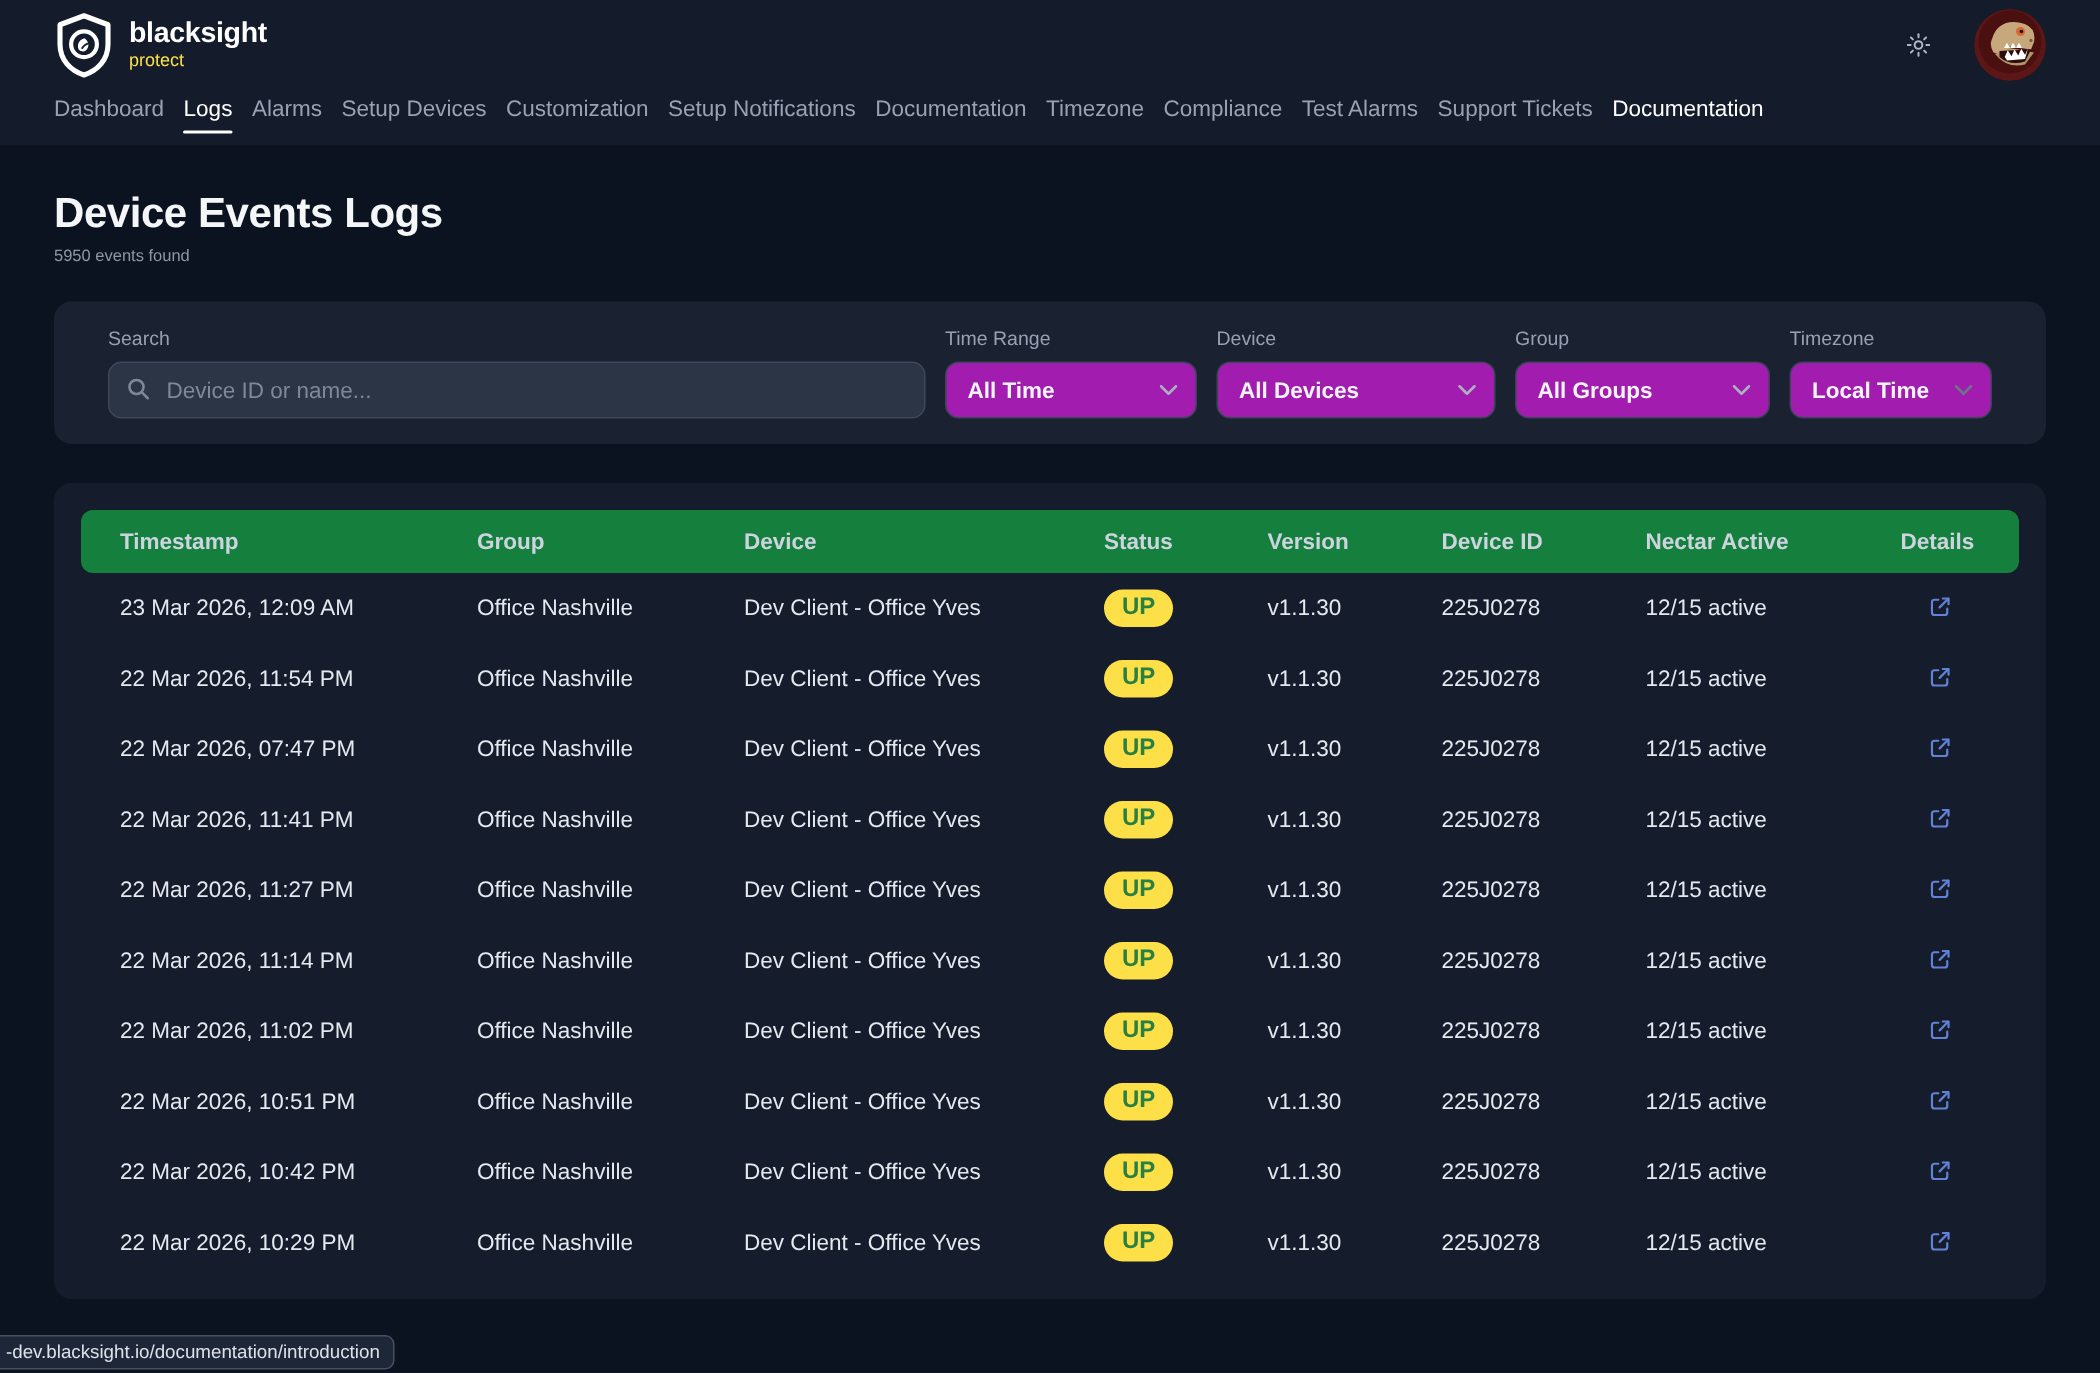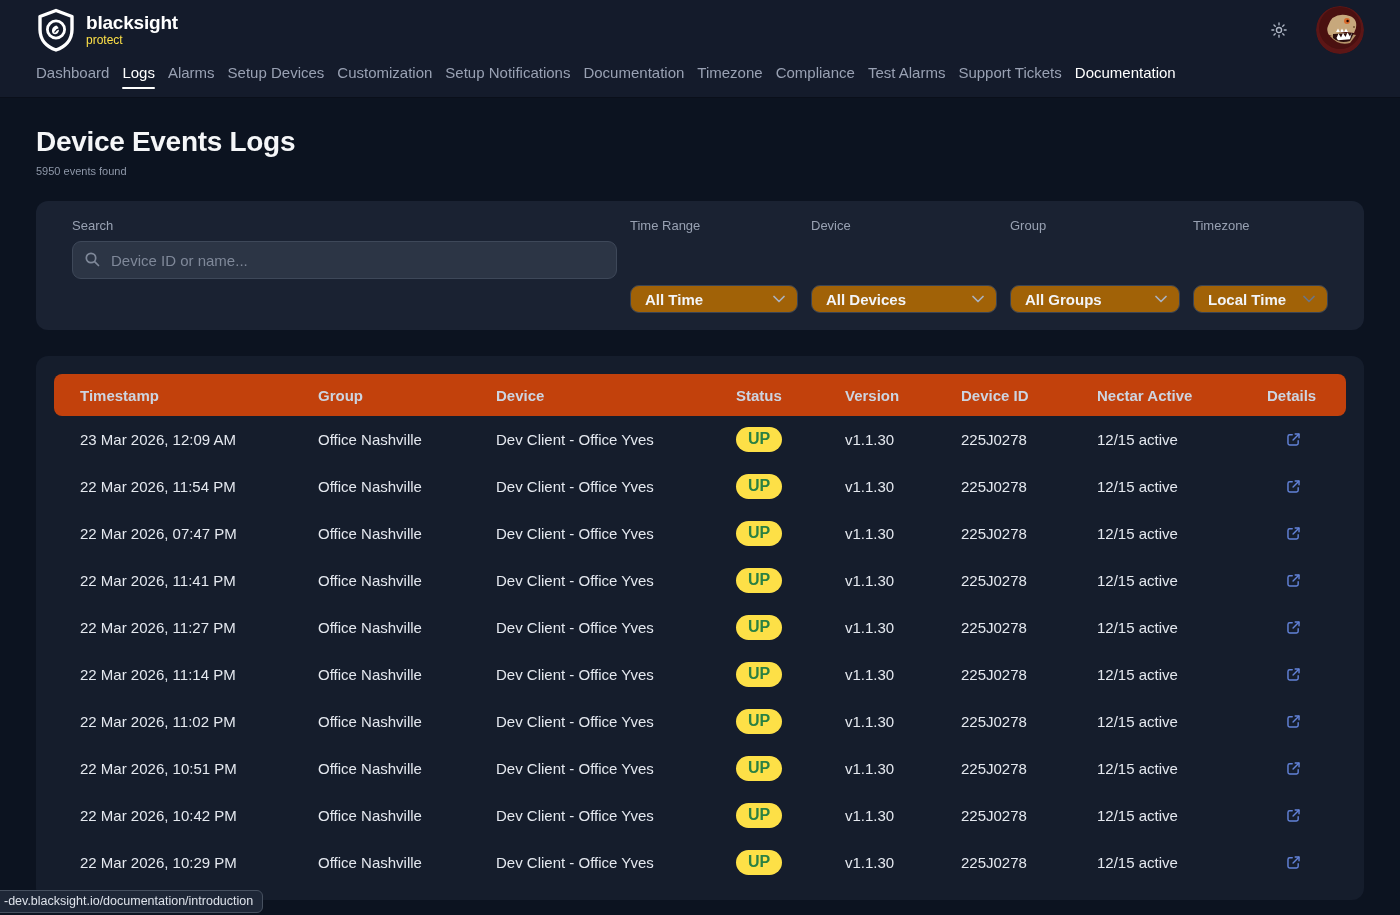--- a/index.html
+++ b/index.html
@@ -48,38 +48,38 @@
   .filter-label { font-size:13px; color:#98a1b2; font-weight:500; }
   .search-wrap { position:relative; }
   .search-wrap .mag { position:absolute; left:12px; top:10px; }
   .search-input {
     width:100%; height:38px; background:#2c3545; border:1px solid #3e4859;
     border-radius:9px; color:#e8ebf0; font-size:15px; padding:0 12px 0 38px;
     outline:none; font-family:inherit;
   }
   .search-input::placeholder { color:#7f8899; }
   .select {
-    height:28px; background:#a16207; border:1px solid #3a4454; border-radius:9px;
+    height:38px; background:#a21caf; border:1px solid #3a4454; border-radius:9px;
     display:flex; align-items:center; justify-content:space-between;
-    padding:0 12px 0 14px; cursor:pointer; gap:10px;margin-top:44px;
+    padding:0 12px 0 14px; cursor:pointer; gap:10px;
   }
   .select .sel-value { font-size:15px; font-weight:600; color:#f2f4f8; white-space:nowrap; }
   .select.w-time { width:168px; }
   .select.w-device { width:186px; }
   .select.w-group { width:170px; }
   .select.w-tz { width:135px; }
   .select.w-tz .chev path { stroke:#6c7585; }
 
   
   .table-card {
     margin-top:26px; background:#151d2c; border-radius:12px;
     padding:18px 18px 14px; min-height:530px;
   }
   .tgrid { display:grid; grid-template-columns:238px 178px 240px 109px 116px 136px 170px 1fr; align-items:center; }
-  .thead { background:#c2410c; border-radius:8px; height:42px; }
+  .thead { background:#15803d; border-radius:8px; height:42px; }
   .th { font-size:15px; font-weight:600; color:#cdd4e0; padding-left:26px; white-space:nowrap; }
   .trow { height:47px; }
   .td { font-size:15px; color:#e4e8ef; padding-left:26px; white-space:nowrap; }
   .badge {
     display:inline-block; background:#fde047; color:#2a8043; font-size:16px;
     font-weight:700; padding:4px 12px 5px; border-radius:999px; line-height:1;
   }
   .details-link { display:inline-flex; margin-left:16px; cursor:pointer; padding:2px; }
 
   

